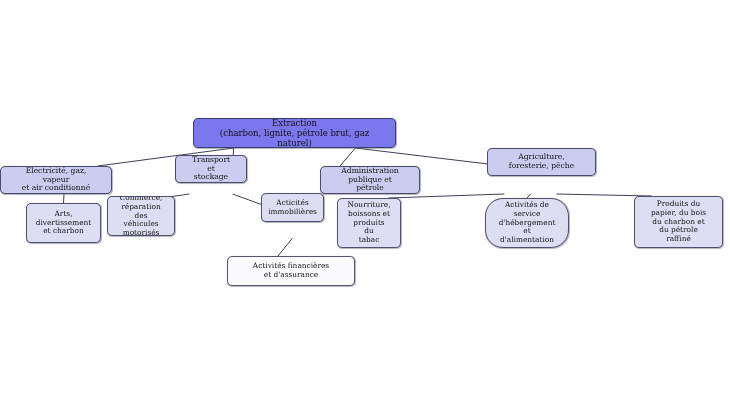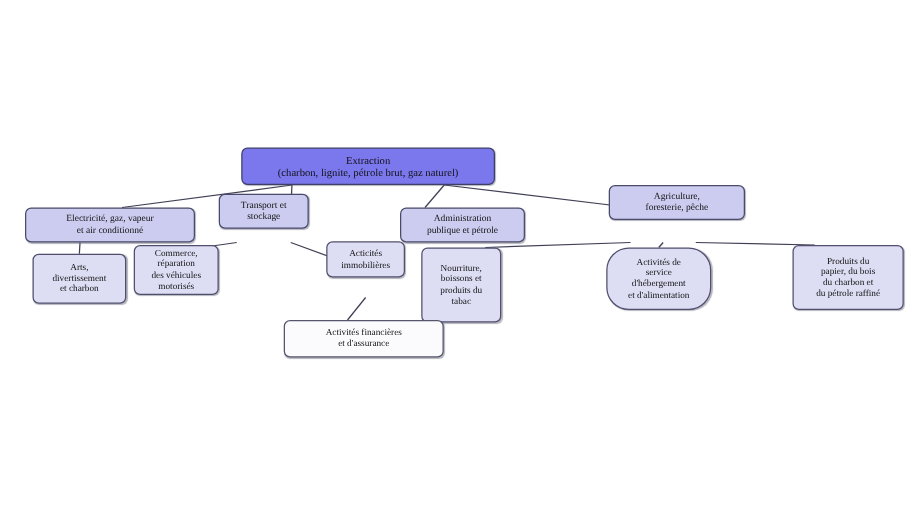--- a/index.html
+++ b/index.html
@@ -35,21 +35,20 @@
     display: flex;
     align-items: center;
     justify-content: center;
     text-align: center;
     color: #111111;
     line-height: 1.18;
     padding: 2px 13px;
     box-shadow: 0.8px 0.8px 0.8px rgba(90,90,110,0.45);
     white-space: pre-line;
     overflow: hidden;
-    font-family: Liberation Serif, serif;
   }
   .node.level-root {
     background: #7b78ee;
     border-color: #3e3e6b;
     font-size: 8.5px;
   }
   .node.level-two {
     background: #ccccf0;
     border-color: #4a4a6a;
     font-size: 7.6px;
@@ -79,38 +78,38 @@
       <line x1="189.4" y1="194" x2="161.4" y2="198" stroke="#3f3f55" stroke-width="1"></line>
       <line x1="232.6" y1="194" x2="273.6" y2="209" stroke="#3f3f55" stroke-width="1"></line>
       <line x1="504.4" y1="194" x2="388.2" y2="198" stroke="#3f3f55" stroke-width="1"></line>
       <line x1="530.5" y1="194" x2="527" y2="198" stroke="#3f3f55" stroke-width="1"></line>
       <line x1="556.6" y1="194" x2="651.8" y2="196" stroke="#3f3f55" stroke-width="1"></line>
       <line x1="292.5" y1="238" x2="278" y2="256" stroke="#3f3f55" stroke-width="1"></line>
     </svg>
   <div id="node-layer">
       <div class="node level-root" style="left: 193px; top: 118px; width: 203px; height: 30px;">Extraction
 (charbon, lignite, pétrole brut, gaz naturel)</div>
-      <div class="node level-two" style="left: 20px; top: 166px; width: 136px; height: 28px;">Electricité, gaz, vapeur
+      <div class="node level-two" style="left: 0; top: 166px; width: 112px; height: 28px;">Electricité, gaz, vapeur
 et air conditionné</div>
       <div class="node level-two" style="left: 175px; top: 155px; width: 72px; height: 28px;">Transport et
 stockage</div>
       <div class="node level-two" style="left: 320px; top: 166px; width: 100px; height: 28px;">Administration
 publique et pétrole</div>
       <div class="node level-two" style="left: 487px; top: 148px; width: 109px; height: 28px;">Agriculture,
 foresterie, pêche</div>
       <div class="node level-three" style="left: 26px; top: 203px; width: 75px; height: 40px;">Arts,
 divertissement
 et charbon</div>
       <div class="node level-three" style="left: 107px; top: 196px; width: 68px; height: 40px;">Commerce,
 réparation
 des véhicules
 motorisés</div>
       <div class="node level-three" style="left: 261px; top: 193px; width: 63px; height: 29px;">Acticités
 immobilières</div>
-      <div class="node level-three" style="left: 337px; top: 198px; width: 64px; height: 60px;">Nourriture,
+      <div class="node level-three" style="left: 337px; top: 198px; width: 64px; height: 50px;">Nourriture,
 boissons et
 produits du
 tabac</div>
       <div class="node level-three" style="left: 485px; top: 198px; width: 84px; height: 50px; border-radius: 18px;">Activités de
 service
 d'hébergement
 et d'alimentation</div>
       <div class="node level-three" style="left: 634px; top: 196px; width: 89px; height: 52px;">Produits du
 papier, du bois
 du charbon et

